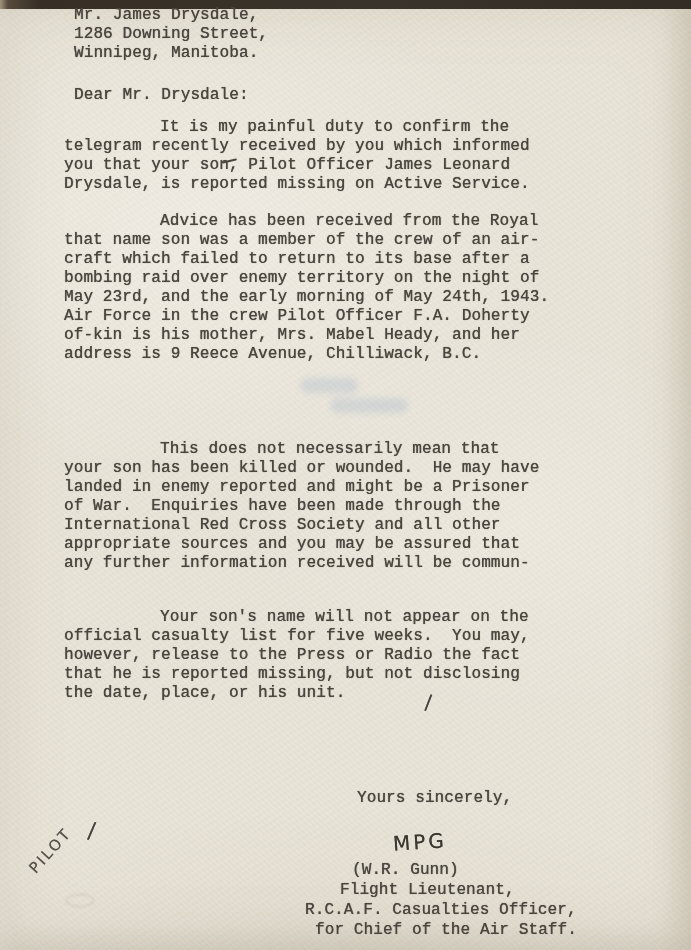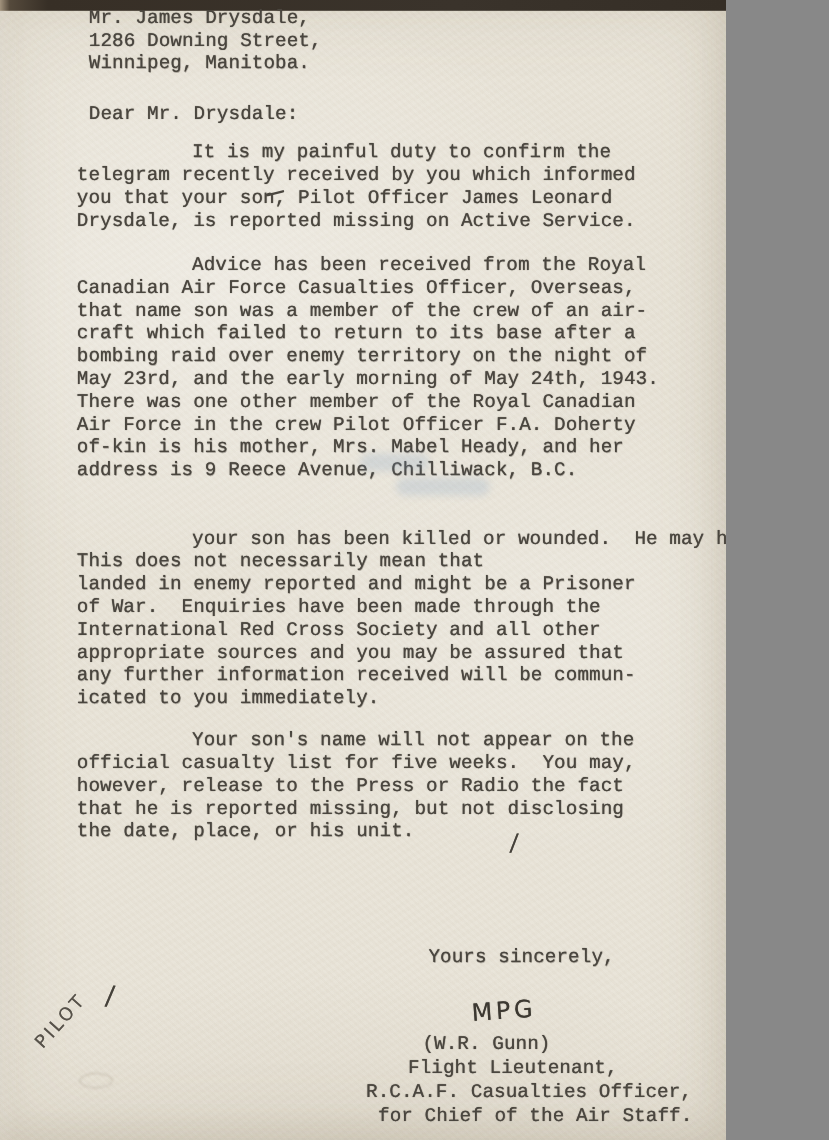--- a/index.html
+++ b/index.html
@@ -1,18 +1,18 @@
 <!DOCTYPE html>
 <html><head>
 <meta charset="utf-8">
 <style>
   html, body { margin: 0; padding: 0; background: #888; }
   #page {
     position: relative;
-    width: 605px;
+    width: 691px;
     height: 950px;
     overflow: hidden;
     background:
       radial-gradient(ellipse 500px 350px at 30% 25%, rgba(255,255,255,0.30), rgba(255,255,255,0) 70%),
       radial-gradient(ellipse 420px 300px at 75% 55%, rgba(255,255,255,0.18), rgba(255,255,255,0) 65%),
       radial-gradient(ellipse 600px 200px at 50% 100%, rgba(160,145,120,0.10), rgba(160,145,120,0) 70%),
       repeating-linear-gradient(43deg, rgba(120,105,85,0.022) 0 2px, rgba(255,255,255,0.02) 2px 4px),
       repeating-linear-gradient(-31deg, rgba(120,105,85,0.016) 0 3px, rgba(255,255,255,0.016) 3px 6px),
       linear-gradient(90deg, #efebe1 0px, #e9e4d8 14px, #e9e4d8 660px, #e3ddcf 691px),
       #e9e4d8;
@@ -105,40 +105,37 @@
 
   <div class="typed para" style="left:64px; top:118px;">
       <span class="line">It is my painful duty to confirm the</span>
       <span class="line">telegram recently received by you which informed</span>
       <span class="line">you that your son, Pilot Officer James Leonard</span>
       <span class="line">Drysdale, is reported missing on Active Service.</span>
     </div>
 
   <div class="typed para" style="left:64px; top:212px;">
       <span class="line">Advice has been received from the Royal</span>
-      <span class="line">Canadian Air Force Casualties Officer, Overseas,</span>
       <span class="line">that name son was a member of the crew of an air-</span>
       <span class="line">craft which failed to return to its base after a</span>
       <span class="line">bombing raid over enemy territory on the night of</span>
       <span class="line">May 23rd, and the early morning of May 24th, 1943.</span>
-      <span class="line">There was one other member of the Royal Canadian</span>
       <span class="line">Air Force in the crew Pilot Officer F.A. Doherty</span>
       <span class="line">of-kin is his mother, Mrs. Mabel Heady, and her</span>
       <span class="line">address is 9 Reece Avenue, Chilliwack, B.C.</span>
     </div>
 
   <div class="typed para" style="left:64px; top:440px;">
+      <span class="line">This does not necessarily mean that</span>
       <span class="line">your son has been killed or wounded.  He may have</span>
-      <span class="line">This does not necessarily mean that</span>
       <span class="line">landed in enemy reported and might be a Prisoner</span>
       <span class="line">of War.  Enquiries have been made through the</span>
       <span class="line">International Red Cross Society and all other</span>
       <span class="line">appropriate sources and you may be assured that</span>
       <span class="line">any further information received will be commun-</span>
-      <span class="line">icated to you immediately.</span>
     </div>
 
   <div class="typed para" style="left:64px; top:608px;">
       <span class="line">Your son's name will not appear on the</span>
       <span class="line">official casualty list for five weeks.  You may,</span>
       <span class="line">however, release to the Press or Radio the fact</span>
       <span class="line">that he is reported missing, but not disclosing</span>
       <span class="line">the date, place, or his unit.</span>
     </div>
 

